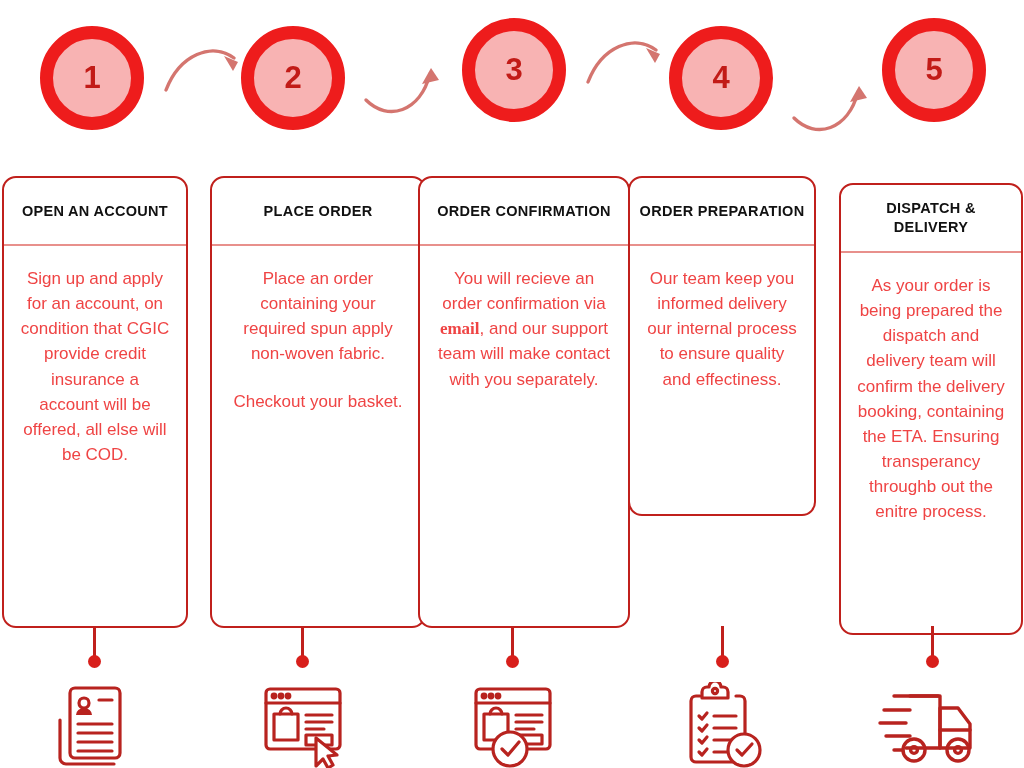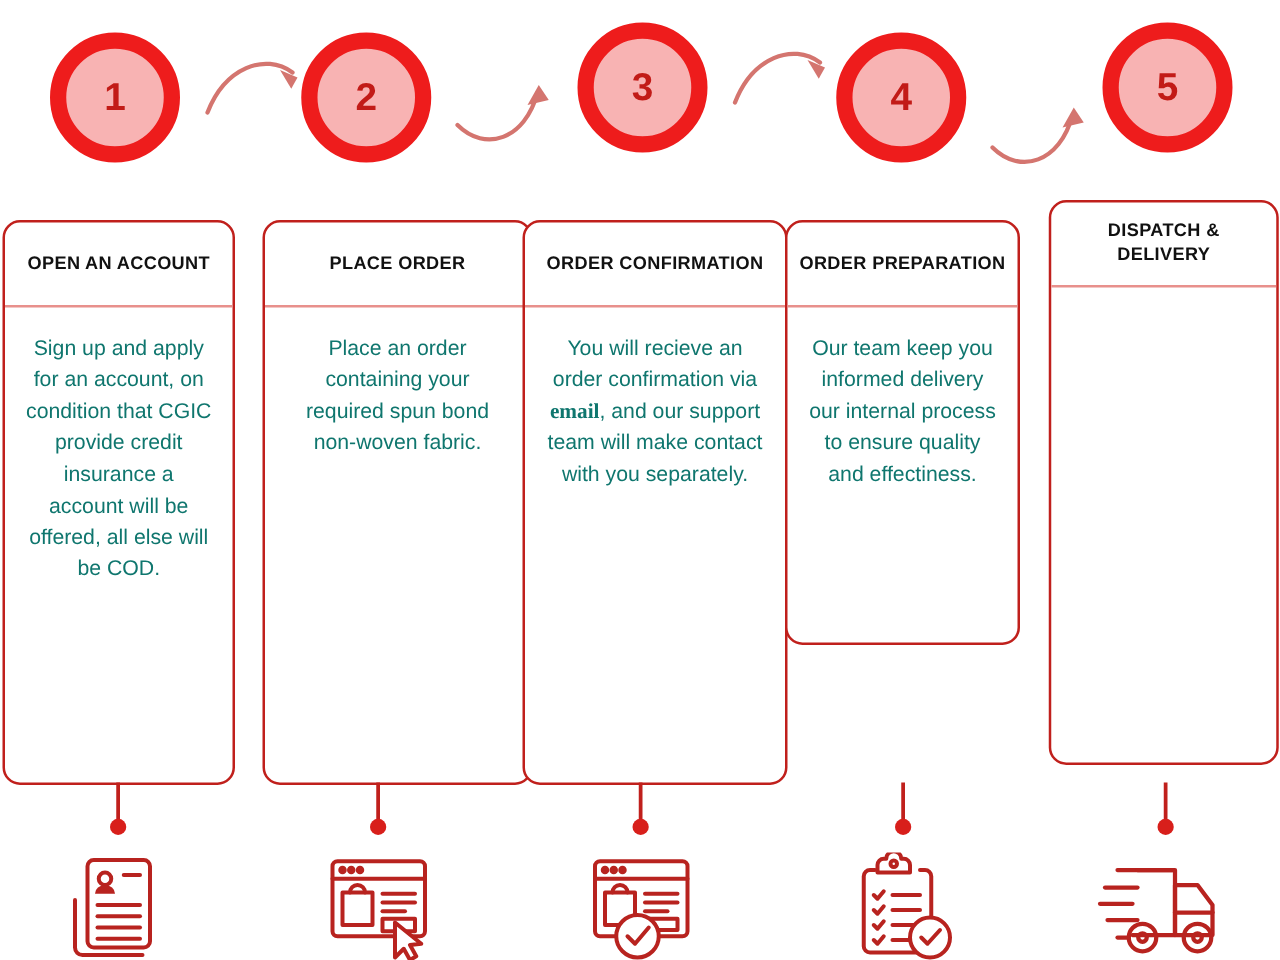--- a/index.html
+++ b/index.html
@@ -94,21 +94,21 @@
     font-weight: bold;
     letter-spacing: 0.3px;
     line-height: 1.3;
     color: #111111;
   }
   .card-body {
     padding: 20px 16px 10px 16px;
     text-align: center;
     font-size: 17px;
     line-height: 1.48;
-    color: #0f766e;
+    color: #ef4444;
   }
   .card-body p {
     margin: 0 0 22px 0;
   }
   .card-body p:last-child {
     margin-bottom: 0;
   }
   .card-body b {
     font-weight: bold;
     font-family: Liberation Serif, serif;
@@ -201,40 +201,44 @@
   <div class="card" style="left:2px; top:176px; width:186px; height:452px;">
     <div class="card-header">OPEN AN ACCOUNT</div>
     <div class="card-body">
       <p>Sign up and apply for an account, on condition that CGIC provide credit insurance a account will be offered, all else will be COD.</p>
     </div>
   </div>
 
   <div class="card" style="left:210px; top:176px; width:216px; height:452px;">
     <div class="card-header">PLACE ORDER</div>
     <div class="card-body">
-      <p>Place an order containing your required spun bond non-woven fabric.</p>
+      <p>Place an order containing your required spun apply non-woven fabric.</p>
+      <p>Checkout your basket.</p>
     </div>
   </div>
 
   <div class="card" style="left:418px; top:176px; width:212px; height:452px;">
     <div class="card-header">ORDER CONFIRMATION</div>
     <div class="card-body">
       <p>You will recieve an order confirmation via <b>email</b>, and our support team will make contact with you separately.</p>
     </div>
   </div>
 
   <div class="card" style="left:628px; top:176px; width:188px; height:340px;">
     <div class="card-header">ORDER PREPARATION</div>
     <div class="card-body">
       <p>Our team keep you informed delivery our internal process to ensure quality and effectiness.</p>
     </div>
   </div>
 
-  <div class="card" style="left:839px; top:160px; width:184px; height:452px;">
+  <div class="card" style="left:839px; top:183px; width:184px; height:452px;">
     <div class="card-header">DISPATCH &amp; DELIVERY</div>
+    <div class="card-body">
+      <p>As your order is being prepared the dispatch and delivery team will confirm the delivery booking, containing the ETA. Ensuring transperancy throughb out the enitre process.</p>
+    </div>
   </div>
 
   <div class="connector" style="left:93px;  top:626px; height:34px;"></div>
   <div class="connector-dot" style="left:88px;  top:655px;"></div>
 
   <div class="connector" style="left:301px; top:626px; height:34px;"></div>
   <div class="connector-dot" style="left:296px; top:655px;"></div>
 
   <div class="connector" style="left:511px; top:626px; height:34px;"></div>
   <div class="connector-dot" style="left:506px; top:655px;"></div>

